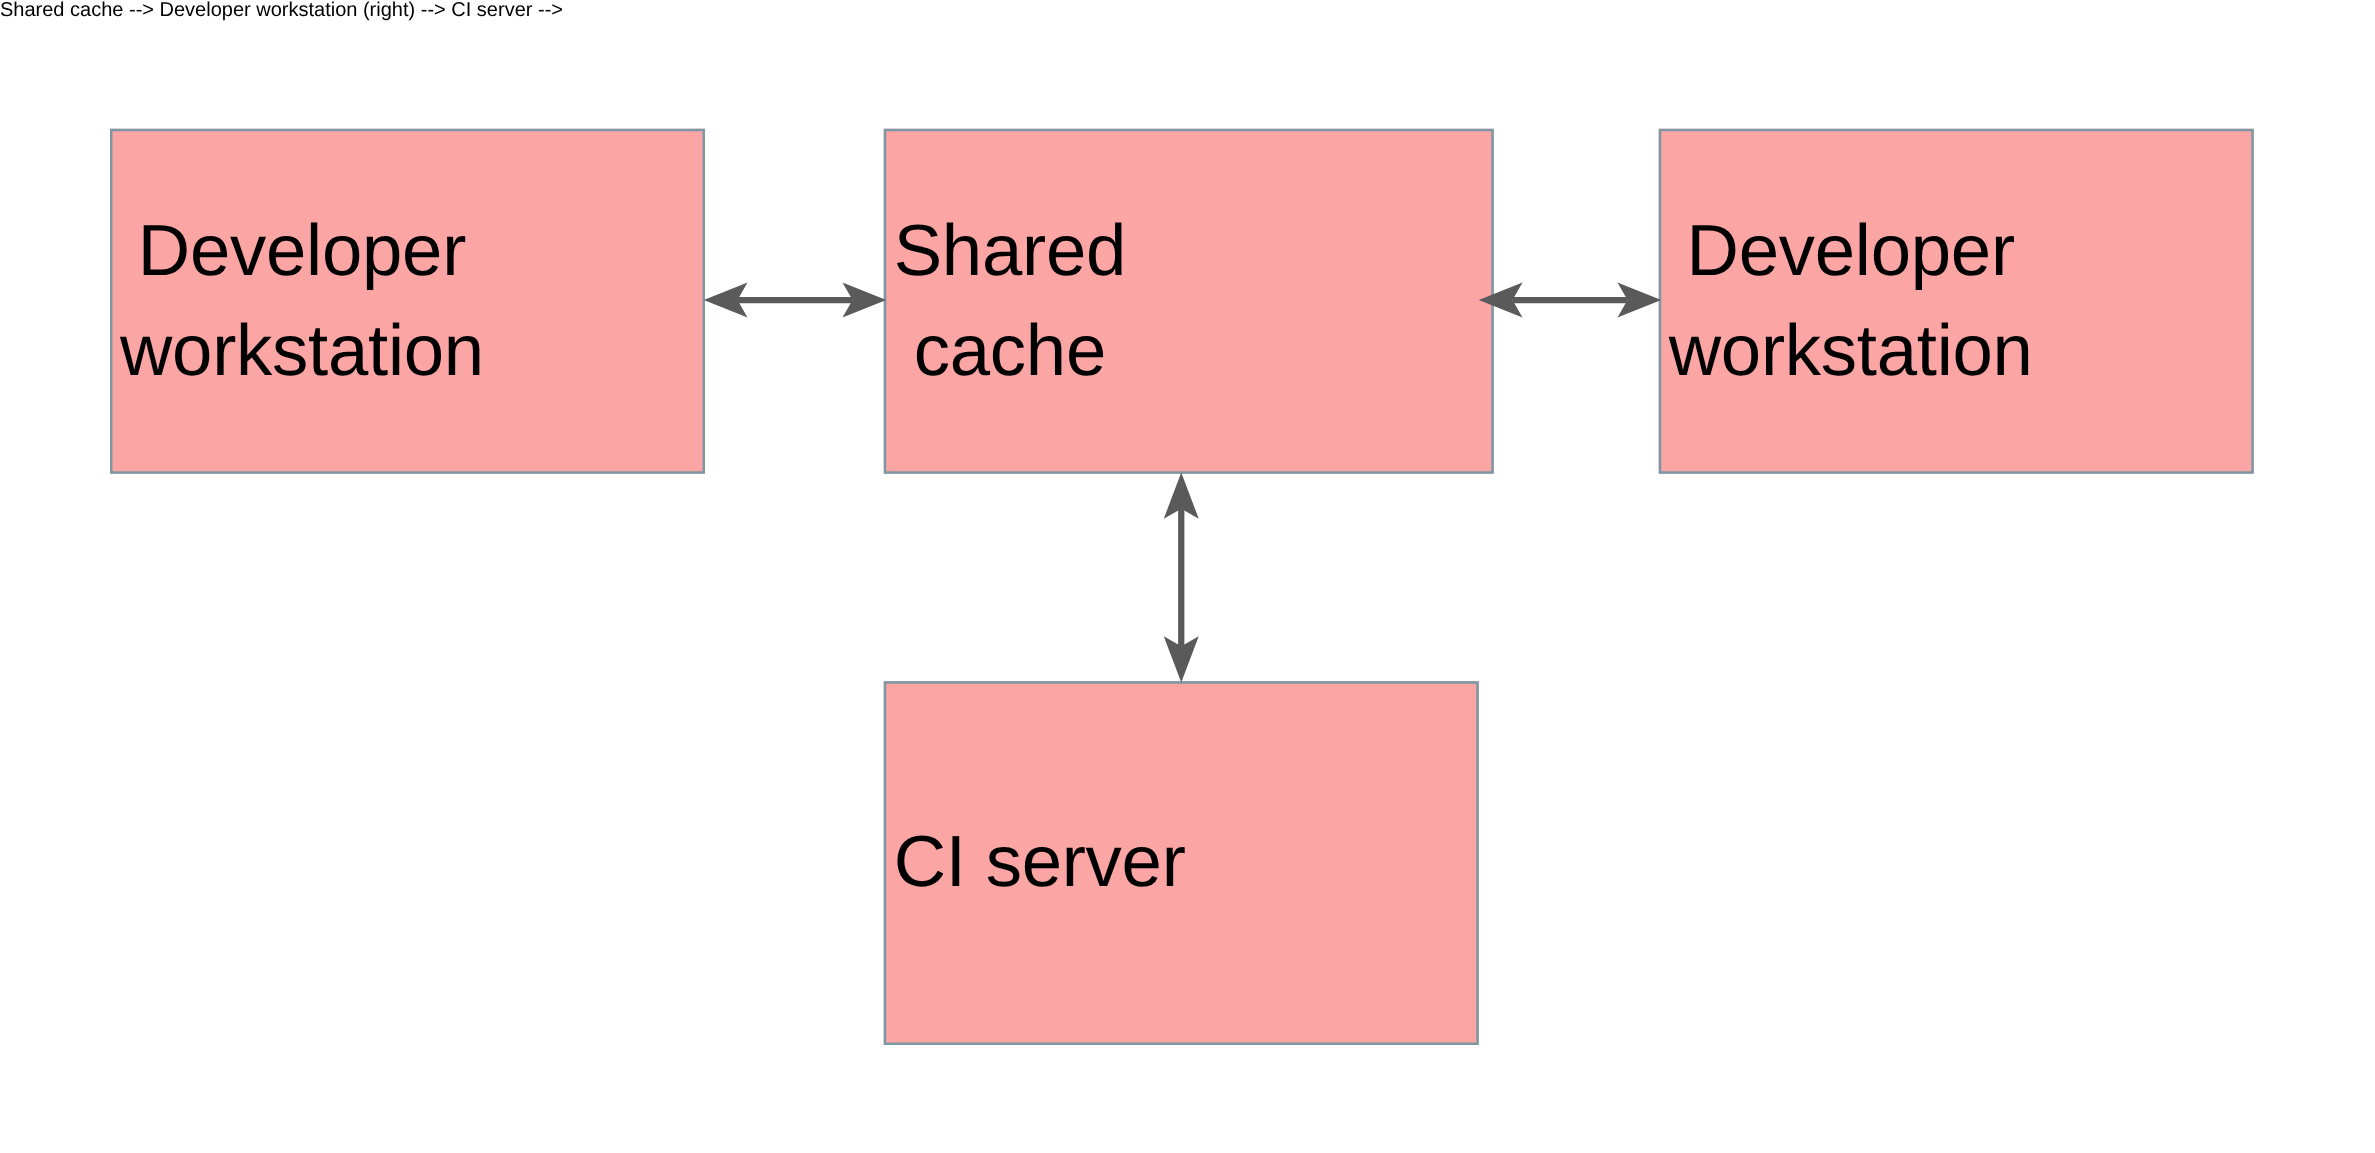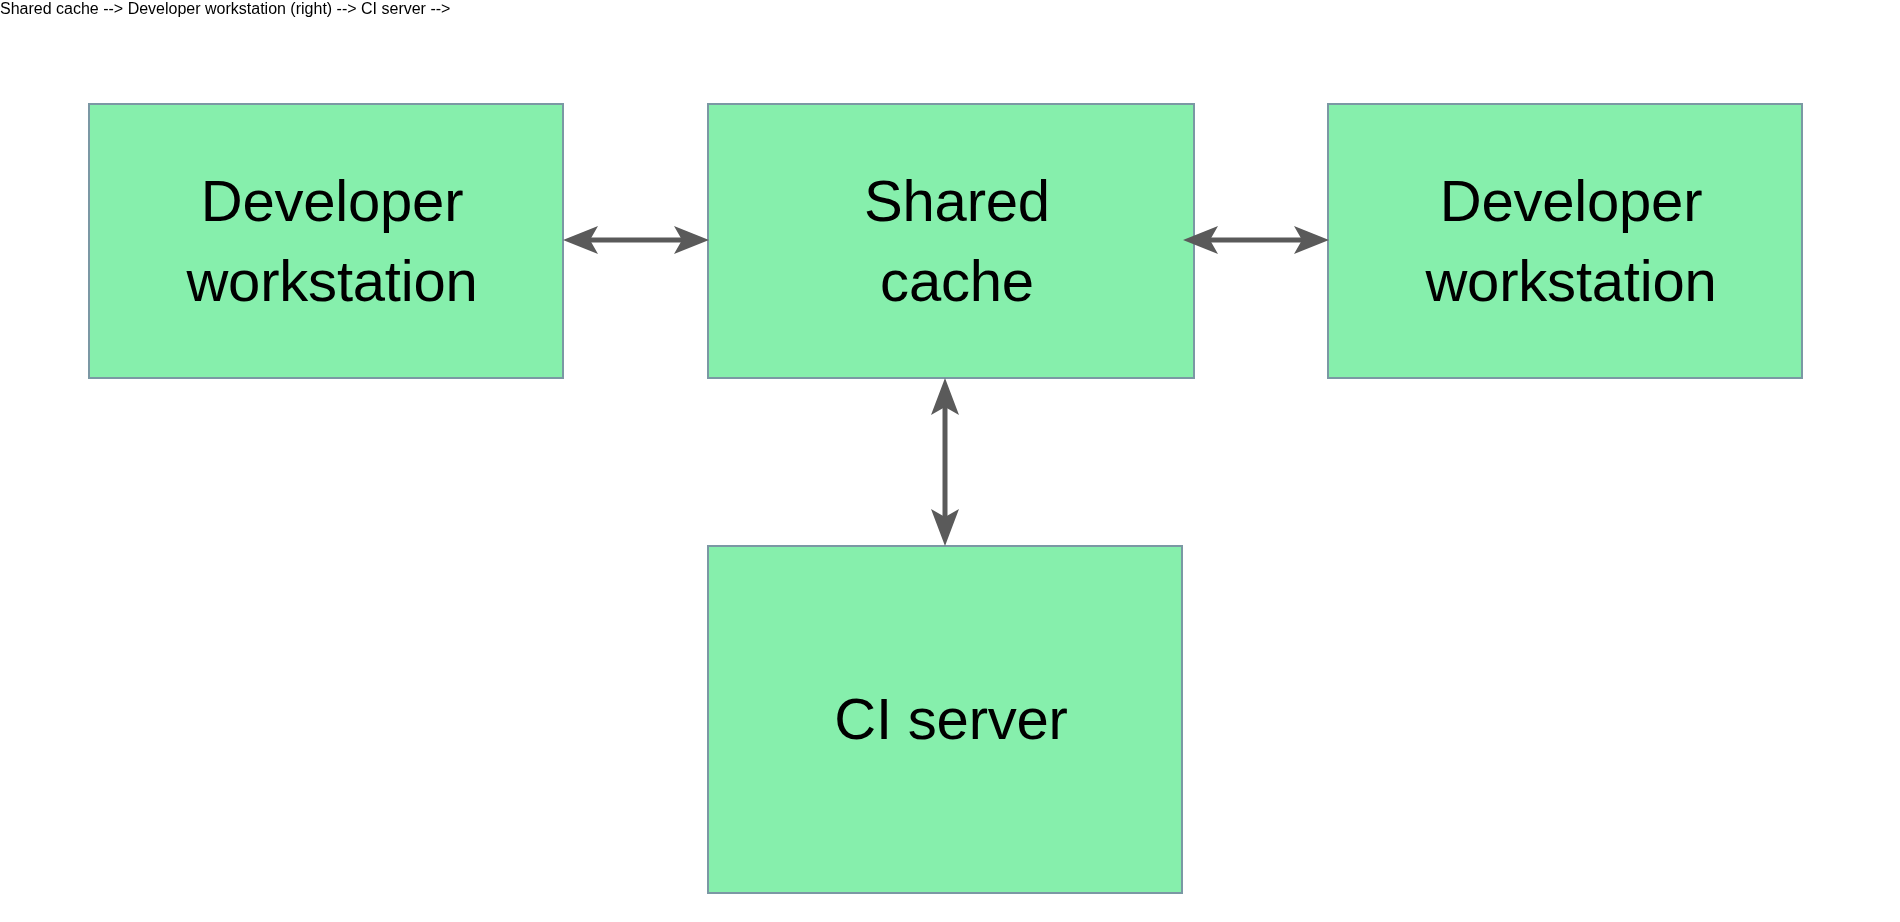--- a/index.html
+++ b/index.html
@@ -15,27 +15,25 @@
   #canvas {
     position: relative;
     width: 1900px;
     height: 922px;
     background: #ffffff;
     overflow: hidden;
   }
   .node {
     position: absolute;
     box-sizing: border-box;
-    background: #86efac;
+    background: #fca5a5;
     border: 2px solid #7b98a4;
     display: flex;
     align-items: center;
-    justify-content: center;
     text-align: center;
-    padding-left: 12px;
   }
   .node-label {
     color: #000000;
     font-size: 58px;
     line-height: 1.38;
     letter-spacing: -0.2px;
     font-weight: 400;
     white-space: pre-line;
     padding: 0 6px;
   }
@@ -44,21 +42,21 @@
     pointer-events: none;
   }
   .edge svg {
     display: block;
     overflow: visible;
   }
   
   #node-dev-left    { left: 88px;   top: 103px;  width: 476px; height: 276px; }
   #node-shared      { left: 707px;  top: 103px;  width: 488px; height: 276px; }
   #node-dev-right   { left: 1327px; top: 103px;  width: 476px; height: 276px; }
-  #node-ci          { left: 707px;  top: 545px;  width: 476px; height: 349px; }
+  #node-ci          { left: 707px;  top: 545px;  width: 476px; height: 291px; }
   
   #edge-left  { left: 560px;  top: 215px; width: 152px; height: 50px; }
   #edge-right { left: 1180px; top: 215px; width: 152px; height: 50px; }
   #edge-ci    { left: 920px;  top: 375px; width: 50px;  height: 174px; }
 </style>
 </head>
 <body>
 
 <div id="canvas">
 

